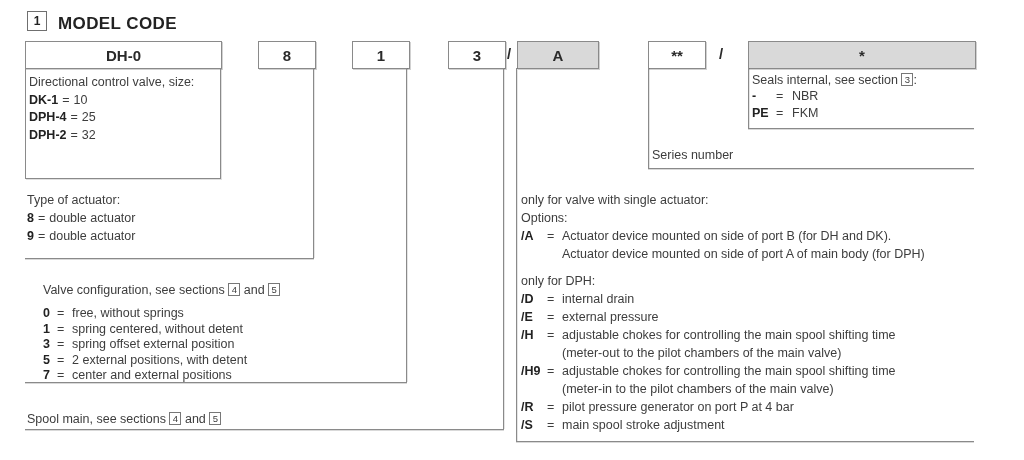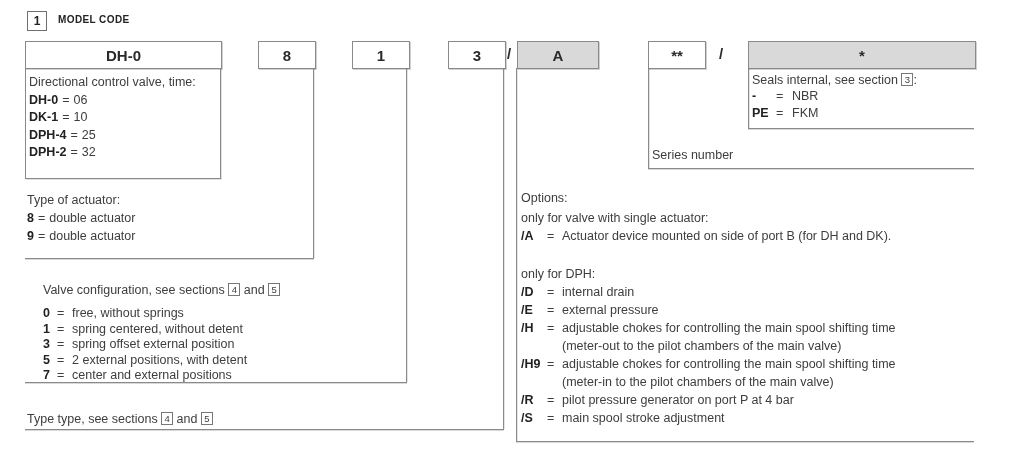--- a/index.html
+++ b/index.html
@@ -2,21 +2,21 @@
 <html><head>
 <meta charset="utf-8">
 <style>
   html,body{margin:0;padding:0;background:#fff;}
   .stage{position:relative;width:1024px;height:460px;background:#ffffff;overflow:hidden;
          font-family:"Liberation Sans","DejaVu Sans",sans-serif;color:#3d3d3d;font-size:12.5px;}
   b{color:#222;}
   
   .hdr-num{position:absolute;left:27px;top:11px;width:18px;height:18px;border:1px solid #6f6f6f;
            display:flex;align-items:center;justify-content:center;font-weight:bold;font-size:12px;color:#222;}
-  .hdr-title{position:absolute;left:58px;top:14px;font-weight:bold;font-size:10px;letter-spacing:.4px;color:#222;}
+  .hdr-title{position:absolute;left:58px;top:14px;font-weight:bold;font-size:17px;letter-spacing:.4px;color:#222;}
   
   .codebox{position:absolute;top:41px;height:26px;border:1px solid #8a8a8a;background:#fff;
            display:flex;align-items:center;justify-content:center;font-weight:bold;font-size:15px;color:#2a2a2a;
            box-shadow:1px 1px 0 rgba(0,0,0,.18);}
   .codebox.gray{background:#d9d9d9;}
   .slash{position:absolute;top:45px;width:14px;text-align:center;font-weight:bold;font-size:15px;color:#2a2a2a;}
   
   .vline{position:absolute;width:1px;background:#8a8a8a;box-shadow:1px 0 0 rgba(0,0,0,.10);}
   .hline{position:absolute;height:1px;background:#8a8a8a;box-shadow:0 1px 0 rgba(0,0,0,.15);}
   .frame{position:absolute;border-left:1px solid #8a8a8a;border-right:1px solid #8a8a8a;border-bottom:1px solid #8a8a8a;
@@ -64,22 +64,21 @@
   <div class="vline" style="left:503px;top:68px;height:361px;"></div>
   <div class="hline" style="left:25px;top:429px;width:479px;"></div>
   <div class="vline" style="left:516px;top:68px;height:373px;"></div>
   <div class="hline" style="left:516px;top:441px;width:458px;"></div>
   <div class="vline" style="left:648px;top:68px;height:100px;"></div>
   <div class="hline" style="left:648px;top:168px;width:326px;"></div>
   <div class="vline" style="left:748px;top:68px;height:60px;"></div>
   <div class="hline" style="left:748px;top:128px;width:226px;"></div>
 
   <div class="tb" style="left:29px;top:74px;width:188px;">
-    <div class="szrow">Directional control valve, time:</div>
-    <div class="szrow"><b>DH-0</b><span class="eqs">=</span><span>06</span></div>
+    <div class="szrow">Directional control valve, size:</div>
     <div class="szrow"><b>DK-1</b><span class="eqs">=</span><span>10</span></div>
     <div class="szrow"><b>DPH-4</b><span class="eqs">=</span><span>25</span></div>
     <div class="szrow"><b>DPH-2</b><span class="eqs">=</span><span>32</span></div>
   </div>
 
   <div class="tb" style="left:27px;top:191px;width:280px;">
     <div>Type of actuator:</div>
     <div><b>8</b><span class="eqs">=</span><span>double actuator</span></div>
     <div><b>9</b><span class="eqs">=</span><span>double actuator</span></div>
   </div>
@@ -114,35 +113,36 @@
         </div>
       <div class="cfgrow">
           <b class="c">7</b>
           <span class="e">=</span>
           <span>center and external positions</span>
         </div>
     </div>
   </div>
 
   <div class="tb" style="left:27px;top:410px;width:380px;">
-    <span>Type type, see sections</span>
+    <span>Spool main, see sections</span>
     <span class="secref">4</span>
     <span>and</span>
     <span class="secref">5</span>
   </div>
 
   <div class="tb" style="left:521px;top:189px;width:452px;">
+    <div style="margin-top:2px;">only for valve with single actuator:</div>
     <div>Options:</div>
-    <div style="margin-top:2px;">only for valve with single actuator:</div>
     <div class="optrow">
       <span class="c">/A</span>
       <span class="e">=</span>
       <span>Actuator device mounted on side of port B (for DH and DK).</span>
     </div>
-    <div style="margin-top:20px;">only for DPH:</div>
+    <div class="optcont">Actuator device mounted on side of port A of main body (for DPH)</div>
+    <div style="margin-top:9px;">only for DPH:</div>
     <div class="optrow">
       <span class="c">/D</span>
       <span class="e">=</span>
       <span>internal drain</span>
     </div>
     <div class="optrow">
       <span class="c">/E</span>
       <span class="e">=</span>
       <span>external pressure</span>
     </div>

